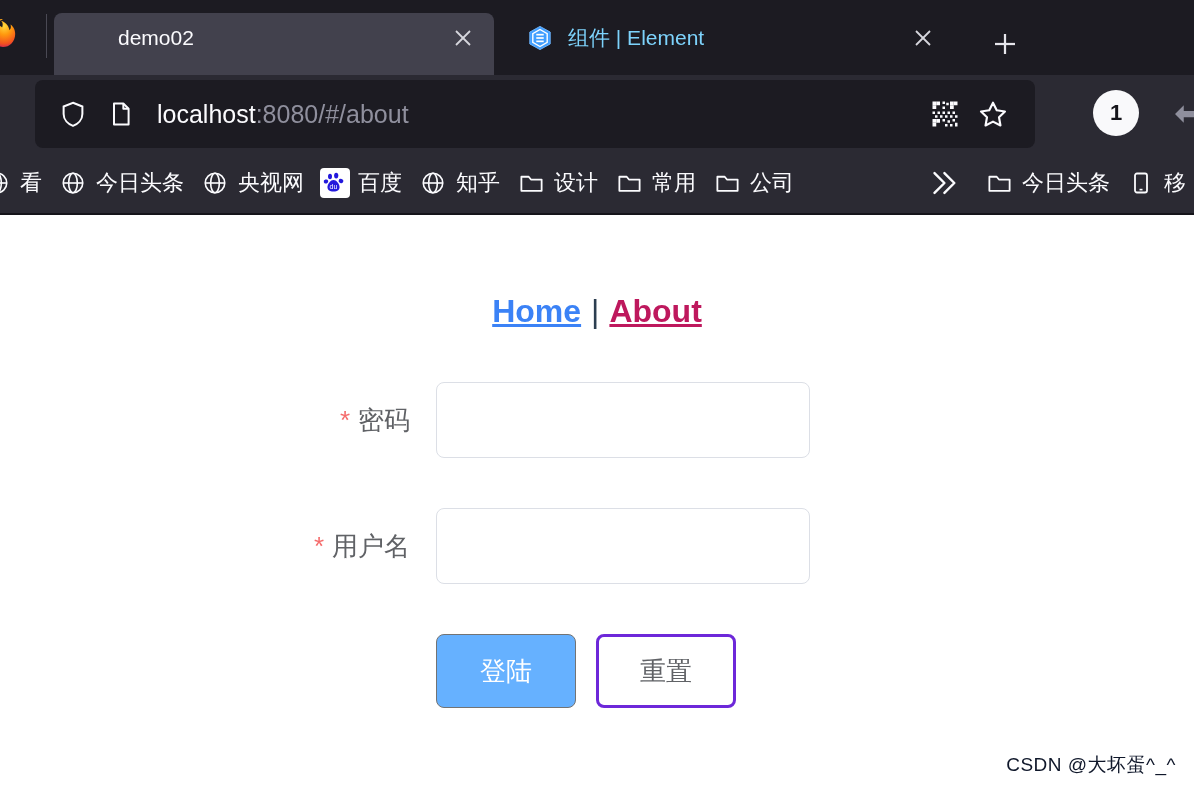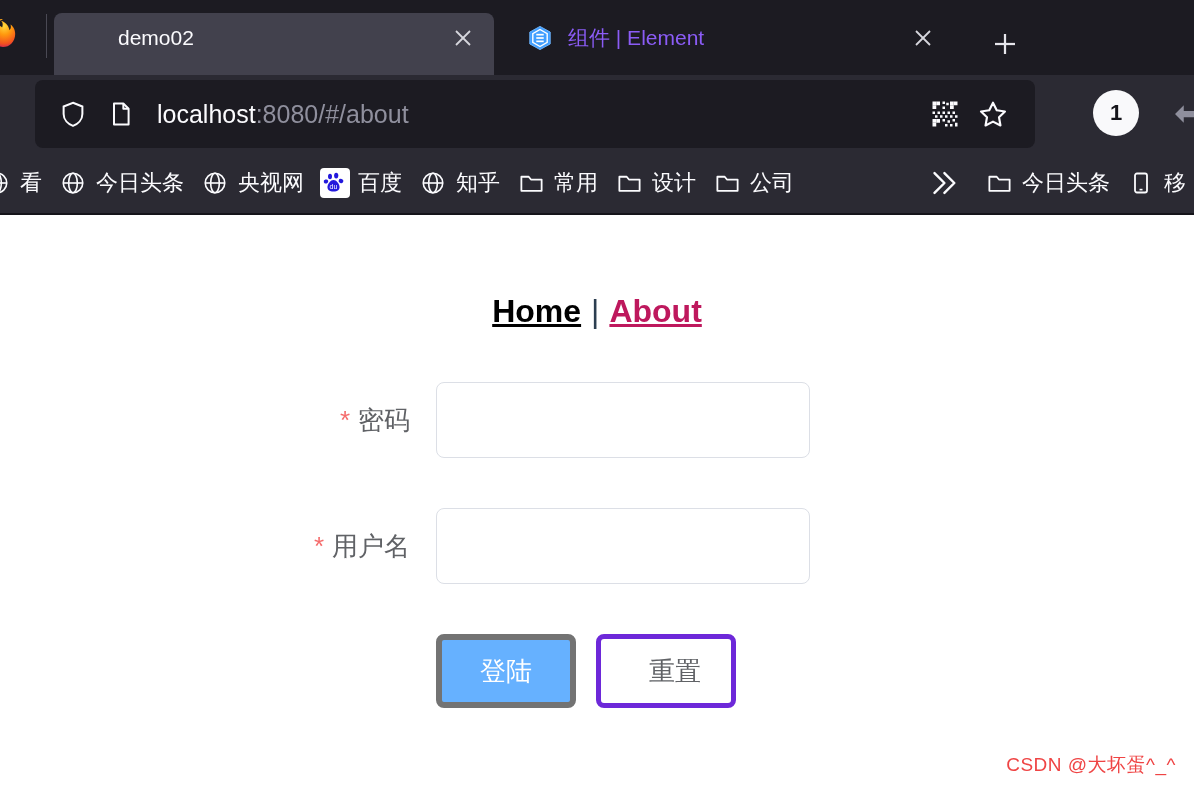--- a/index.html
+++ b/index.html
@@ -61,21 +61,21 @@
     display: flex; align-items: center; justify-content: center;
   }
   .tab-title {
     flex: 1 1 auto;
     color: #fbfbfe;
     font-size: 21px;
     white-space: nowrap;
     overflow: hidden;
     text-overflow: ellipsis;
   }
-  .tab.inactive .tab-title { color: #8b5cf6; }
+  .tab.inactive .tab-title { color: #7dd3fc; }
   .tab-close {
     width: 34px; height: 34px;
     flex: 0 0 34px;
     display: flex; align-items: center; justify-content: center;
     color: #d7d7de;
   }
   .newtab-btn {
     width: 46px; height: 46px;
     margin-left: 28px; margin-bottom: 8px;
     display: flex; align-items: center; justify-content: center;
@@ -186,21 +186,21 @@
   .nav-links {
     text-align: center;
     padding-top: 78px;
     font-size: 32px;
     font-weight: bold;
   }
   .nav-links a {
     text-decoration: underline;
     padding: 0 2px;
   }
-  .nav-link-home { color: #000000; }
+  .nav-link-home { color: #3b82f6; }
   .nav-link-about { color: #be185d; }
   .nav-sep {
     color: #2c3e50;
     font-weight: normal;
     padding: 0 8px;
   }
 
   .login-form { margin-top: 52px; }
   .form-row {
     display: flex;
@@ -237,35 +237,34 @@
     height: 74px;
     min-width: 140px;
     border-radius: 8px;
     font-size: 26px;
     cursor: pointer;
     font-family: "Liberation Sans", "DejaVu Sans", sans-serif;
     padding: 0 30px;
   }
   .el-btn-primary {
     background: #66b1ff;
-    border: 6px solid #737373;
+    border: 1px solid #737373;
     color: #ffffff;
   }
   .el-btn-default {
     background: #ffffff;
-    border: 5px solid #6d28d9;
+    border: 3px solid #6d28d9;
     color: #606266;
-    text-align: right;
   }
   .watermark {
     position: absolute;
     right: 18px;
     bottom: 12px;
     font-size: 19px;
-    color: #ef4444;
+    color: #0f172a;
     letter-spacing: 0.5px;
   }
 </style>
 </head>
 <body>
 
 <div class="browser-chrome">
 
   <div class="tab-strip">
 
@@ -449,30 +448,30 @@
       </span>
       <span>知乎</span>
     </div>
 
     <div class="bm">
       <span class="bm-icon">
         <svg width="27" height="27" viewBox="0 0 24 24" fill="none" stroke="currentColor" stroke-width="1.6" stroke-linejoin="round">
           <path d="M3 6 H9.5 L11.5 8.5 H21 V18.5 H3 Z"></path>
         </svg>
       </span>
-      <span>常用</span>
+      <span>设计</span>
     </div>
 
     <div class="bm">
       <span class="bm-icon">
         <svg width="27" height="27" viewBox="0 0 24 24" fill="none" stroke="currentColor" stroke-width="1.6" stroke-linejoin="round">
           <path d="M3 6 H9.5 L11.5 8.5 H21 V18.5 H3 Z"></path>
         </svg>
       </span>
-      <span>设计</span>
+      <span>常用</span>
     </div>
 
     <div class="bm">
       <span class="bm-icon">
         <svg width="27" height="27" viewBox="0 0 24 24" fill="none" stroke="currentColor" stroke-width="1.6" stroke-linejoin="round">
           <path d="M3 6 H9.5 L11.5 8.5 H21 V18.5 H3 Z"></path>
         </svg>
       </span>
       <span>公司</span>
     </div>

